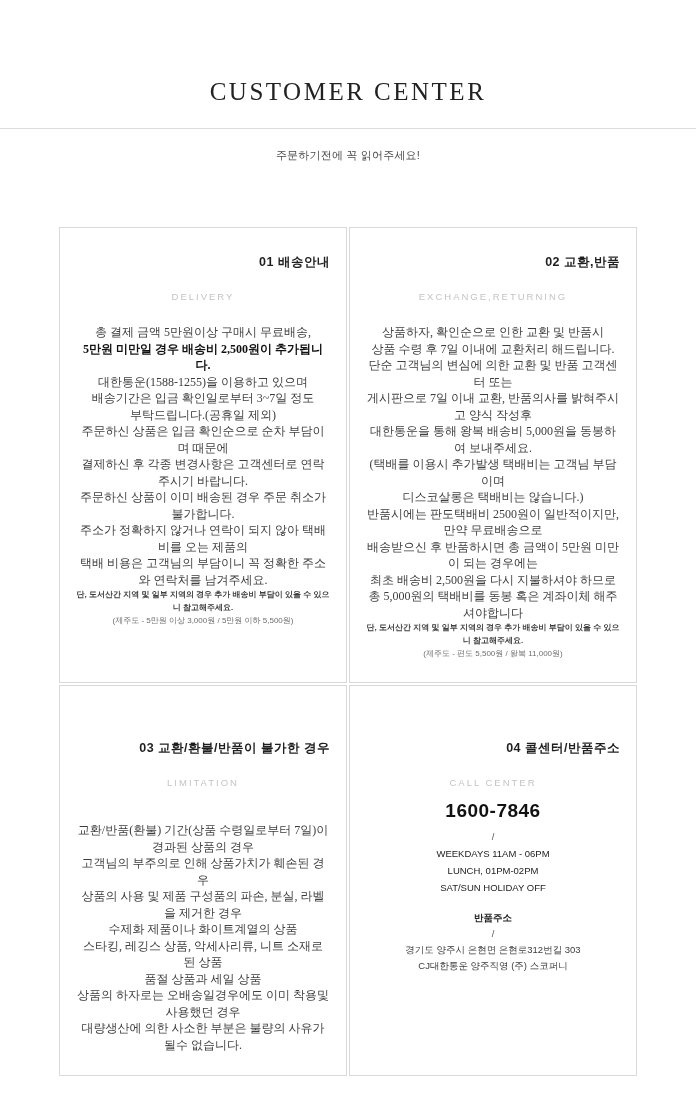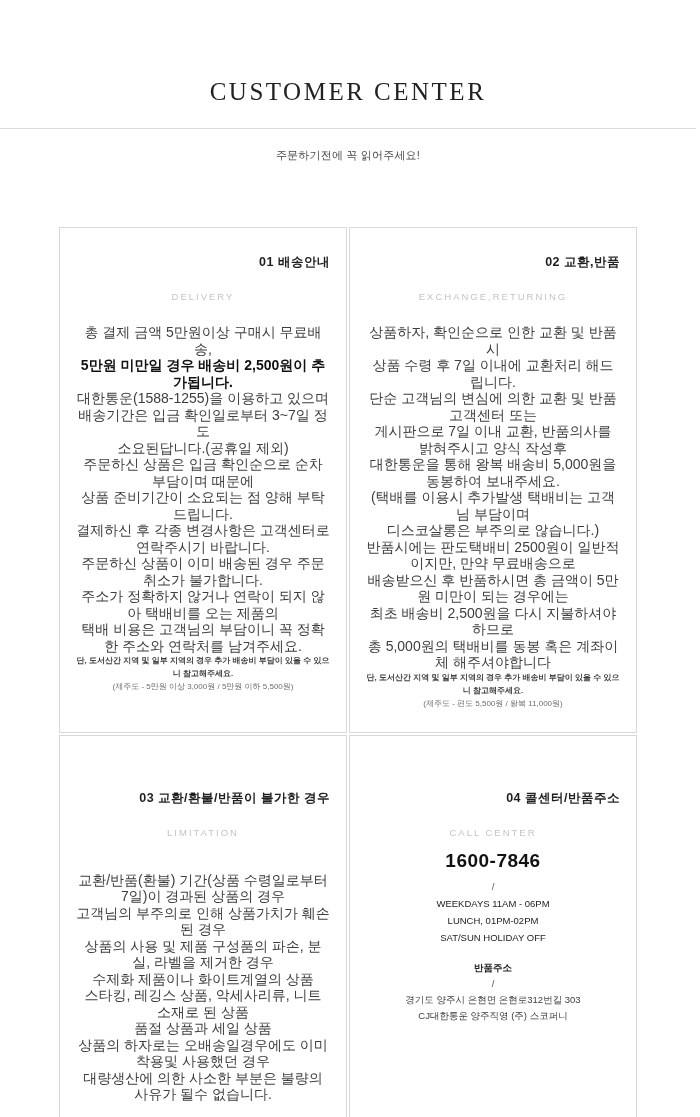--- a/index.html
+++ b/index.html
@@ -73,23 +73,24 @@
     margin-bottom: 20px;
     text-align: right;
   }
   .box-sub {
     font-size: 9.5px;
     letter-spacing: 2px;
     color: #c4c4c4;
     margin-bottom: 22px;
   }
   .box-body {
-    font-size: 14px;
+    font-size: 12px;
     line-height: 16.5px;
     color: #3d3d3d;
+    font-family: Liberation Serif, serif;
   }
   .box-body .line { display: block; }
   .box-body .b { font-weight: bold; color: #111; }
 
   .box-note {
     font-size: 8px;
     line-height: 13px;
     color: #3d3d3d;
   }
   .box-note .strong { font-weight: bold; }
@@ -155,23 +156,22 @@
   <div class="grid">
 
     <div class="box box-a">
       <div class="box-title">01 배송안내</div>
       <div class="box-sub">DELIVERY</div>
       <div class="box-body">
         <span class="line">총 결제 금액 5만원이상 구매시 무료배송,</span>
         <span class="line b">5만원 미만일 경우 배송비 2,500원이 추가됩니다.</span>
         <span class="line">대한통운(1588-1255)을 이용하고 있으며</span>
         <span class="line">배송기간은 입금 확인일로부터 3~7일 정도</span>
-        <span class="line">소요된답니다.(공휴일 제외)</span>
+        <span class="line">부탁드립니다.(공휴일 제외)</span>
         <span class="line">주문하신 상품은 입금 확인순으로 순차 부담이며 때문에</span>
-        <span class="line">상품 준비기간이 소요되는 점 양해 부탁드립니다.</span>
         <span class="line">결제하신 후 각종 변경사항은 고객센터로 연락주시기 바랍니다.</span>
         <span class="line">주문하신 상품이 이미 배송된 경우 주문 취소가 불가합니다.</span>
         <span class="line">주소가 정확하지 않거나 연락이 되지 않아 택배비를 오는 제품의</span>
         <span class="line">택배 비용은 고객님의 부담이니 꼭 정확한 주소와 연락처를 남겨주세요.</span>
       </div>
       <div class="box-note">
         <div class="strong">단,  도서산간 지역 및 일부 지역의 경우 추가 배송비 부담이 있을 수 있으니 참고해주세요.</div>
         <div class="sub">(제주도 - 5만원 이상 3,000원 / 5만원 이하 5,500원)</div>
       </div>
     </div>
@@ -179,21 +179,21 @@
     <div class="box box-a">
       <div class="box-title">02 교환,반품</div>
       <div class="box-sub">EXCHANGE,RETURNING</div>
       <div class="box-body">
         <span class="line">상품하자, 확인순으로 인한 교환 및 반품시</span>
         <span class="line">상품 수령 후 7일 이내에 교환처리 해드립니다.</span>
         <span class="line">단순 고객님의 변심에 의한 교환 및 반품 고객센터 또는</span>
         <span class="line">게시판으로 7일 이내 교환, 반품의사를 밝혀주시고 양식 작성후</span>
         <span class="line">대한통운을 통해 왕복 배송비 5,000원을 동봉하여 보내주세요.</span>
         <span class="line">(택배를 이용시 추가발생 택배비는 고객님 부담이며</span>
-        <span class="line">디스코살롱은 부주의로 않습니다.)</span>
+        <span class="line">디스코살롱은 택배비는 않습니다.)</span>
         <span class="line">반품시에는 판도택배비 2500원이 일반적이지만, 만약 무료배송으로</span>
         <span class="line">배송받으신 후 반품하시면 총 금액이 5만원 미만이 되는 경우에는</span>
         <span class="line">최초 배송비 2,500원을 다시 지불하셔야 하므로</span>
         <span class="line">총 5,000원의 택배비를 동봉 혹은 계좌이체 해주셔야합니다</span>
       </div>
       <div class="box-note">
         <div class="strong">단,  도서산간 지역 및 일부 지역의 경우 추가 배송비 부담이 있을 수 있으니 참고해주세요.</div>
         <div class="sub">(제주도 - 편도 5,500원 / 왕복 11,000원)</div>
       </div>
     </div>

